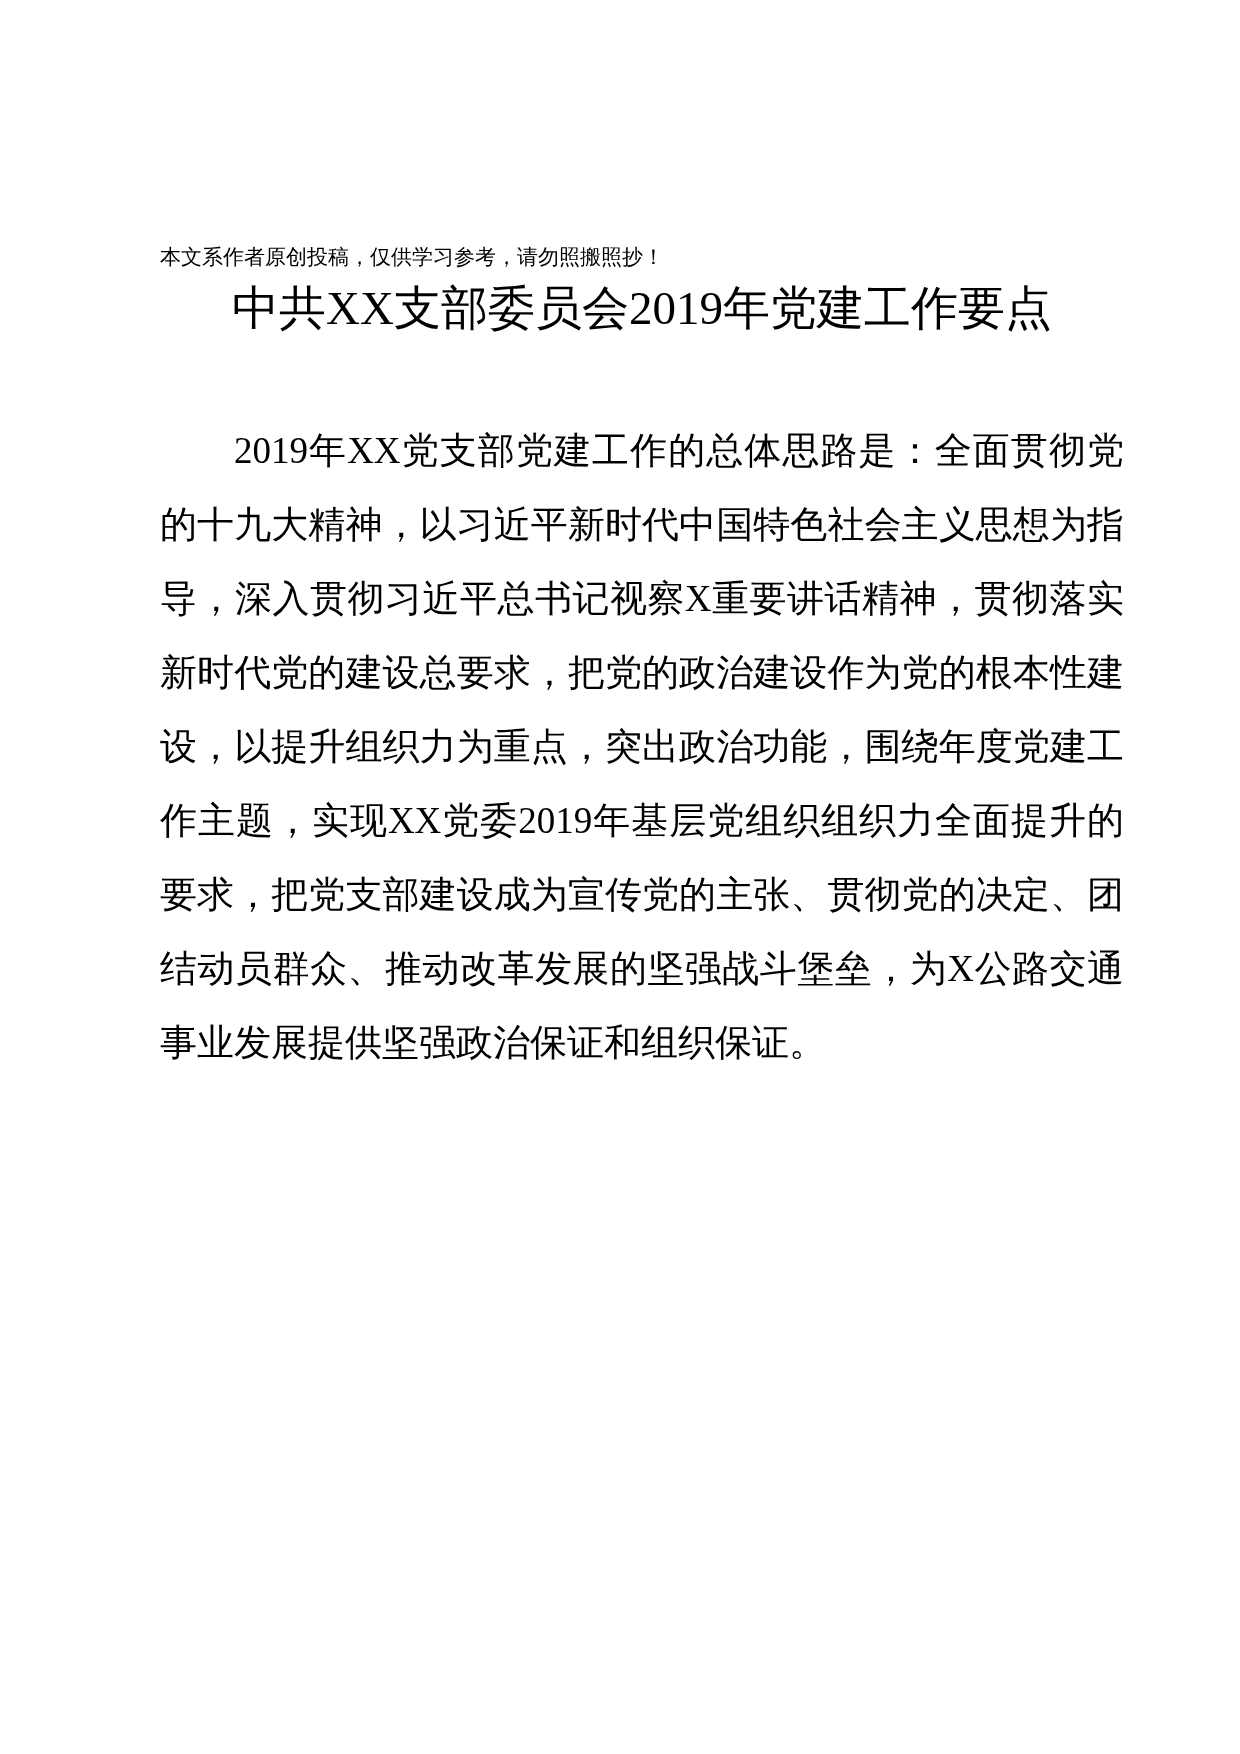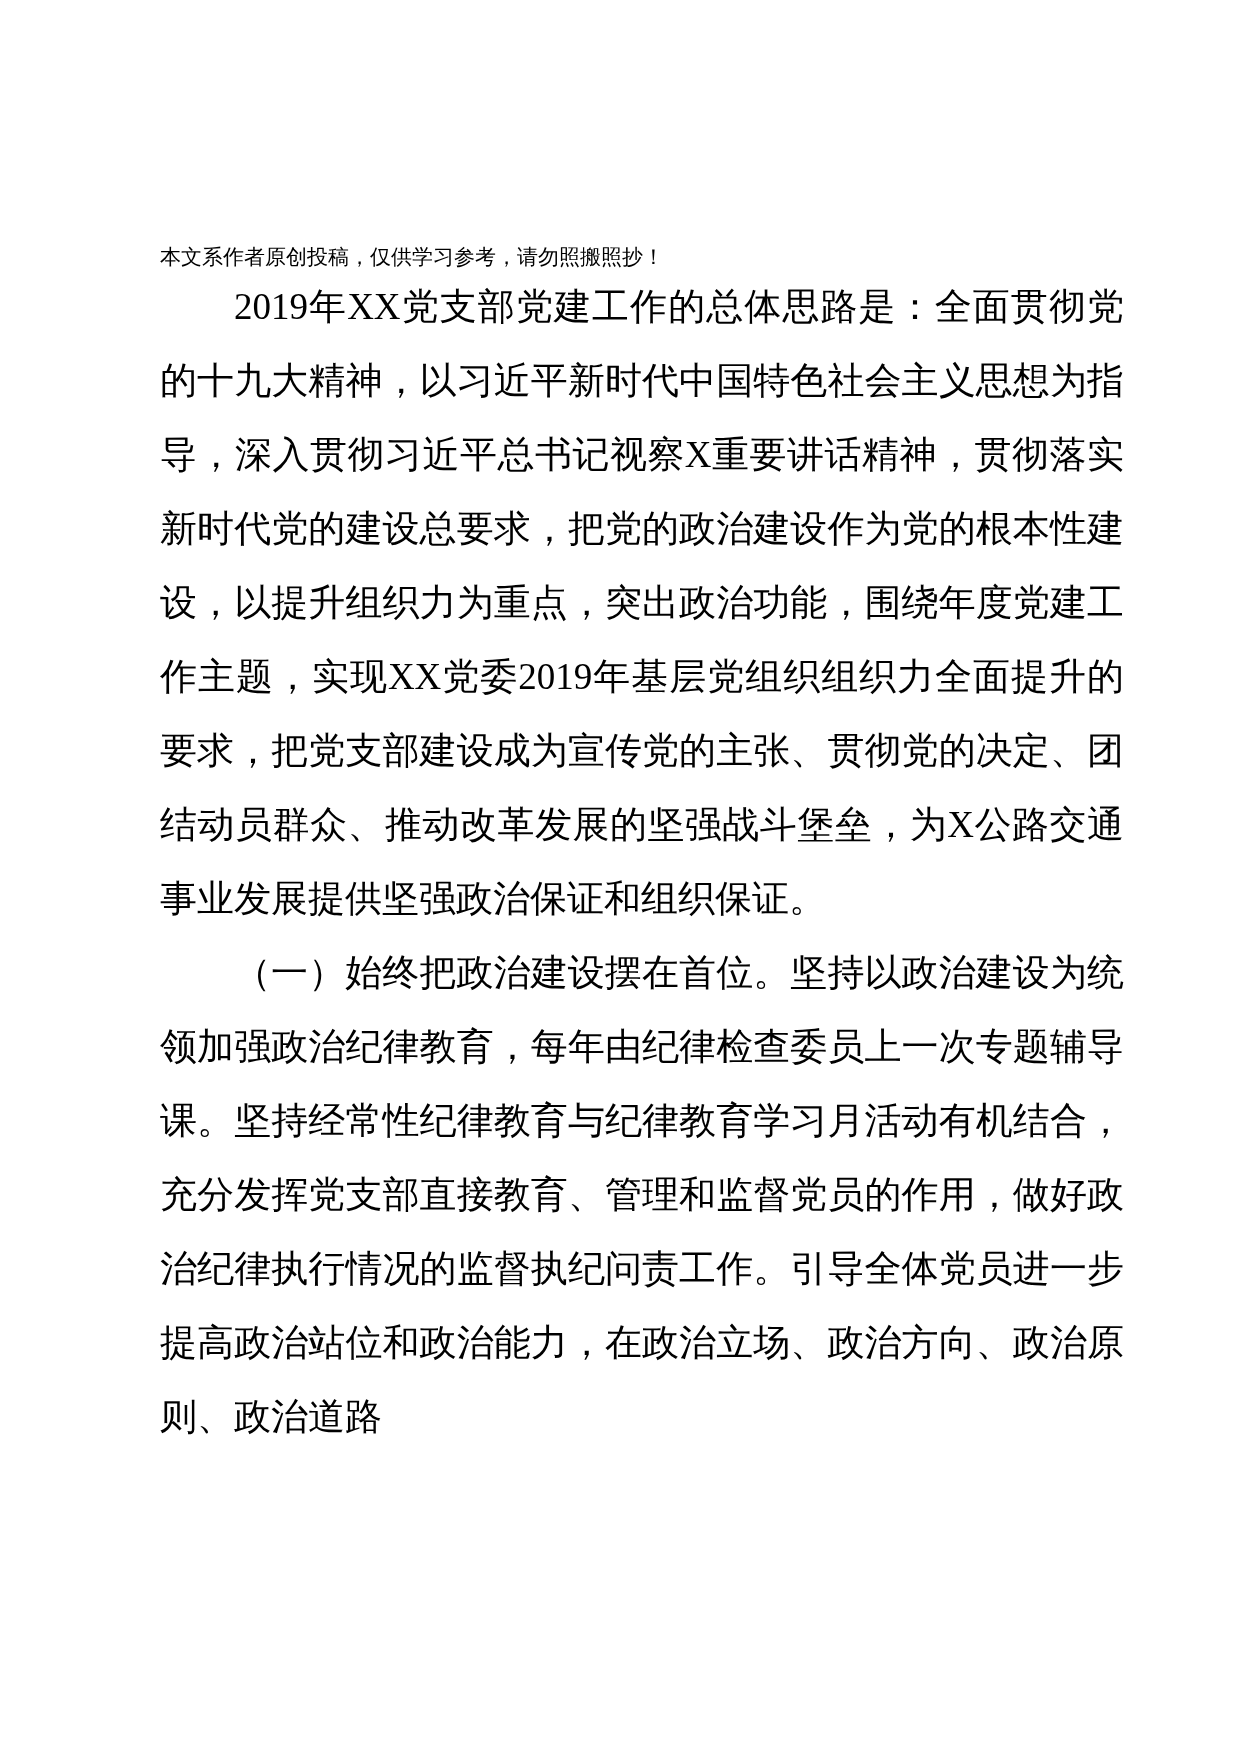--- a/index.html
+++ b/index.html
@@ -52,19 +52,19 @@
     font-weight: normal;
   }
 </style>
 </head>
 <body>
 
 <div class="page">
 
   <p class="disclaimer">本文系作者原创投稿，仅供学习参考，请勿照搬照抄！</p>
 
+  <h1 class="doc-title">中共XX支部委员会2019年党建工作要点</h1>
 
   <p class="para"><span>2019年XX党支部党建工作的总体思路是：全面贯彻党的十九大精神，以习近平新时代中国特色社会主义思想为指导，深入贯彻习近平总书记视察X重要讲话精神，</span><span class="light-run">贯彻</span><span>落实新时代党的建设总要求，把党的政治建设作为党的根本性建设，以提升组织力为重点，突出政治功能，围绕年度党建工作主题，实现XX党委2019年基层党组织组织力全面提升的要求，把党支部建设成为宣传党的主张、贯彻党的决定、团结动员群众、推动改革发展的坚强战斗堡垒，为X公路交通事业发展提供坚强政治保证和组织保证。</span></p>
 
 
-  <p class="para">（一）始终把政治建设摆在首位。坚持以政治建设为统领加强政治纪律教育，每年由纪律检查委员上一次专题辅导课。坚持经常性纪律教育与纪律教育学习月活动有机结合，充分发挥党支部直接教育、管理和监督党员的作用，做好政治纪律执行情况的监督执纪问责工作。引导全体党员进一步提高政治站位和政治能力，在政治立场、政治方向、政治原则、政治道路</p>
 
 </div>
 
 </body></html>

